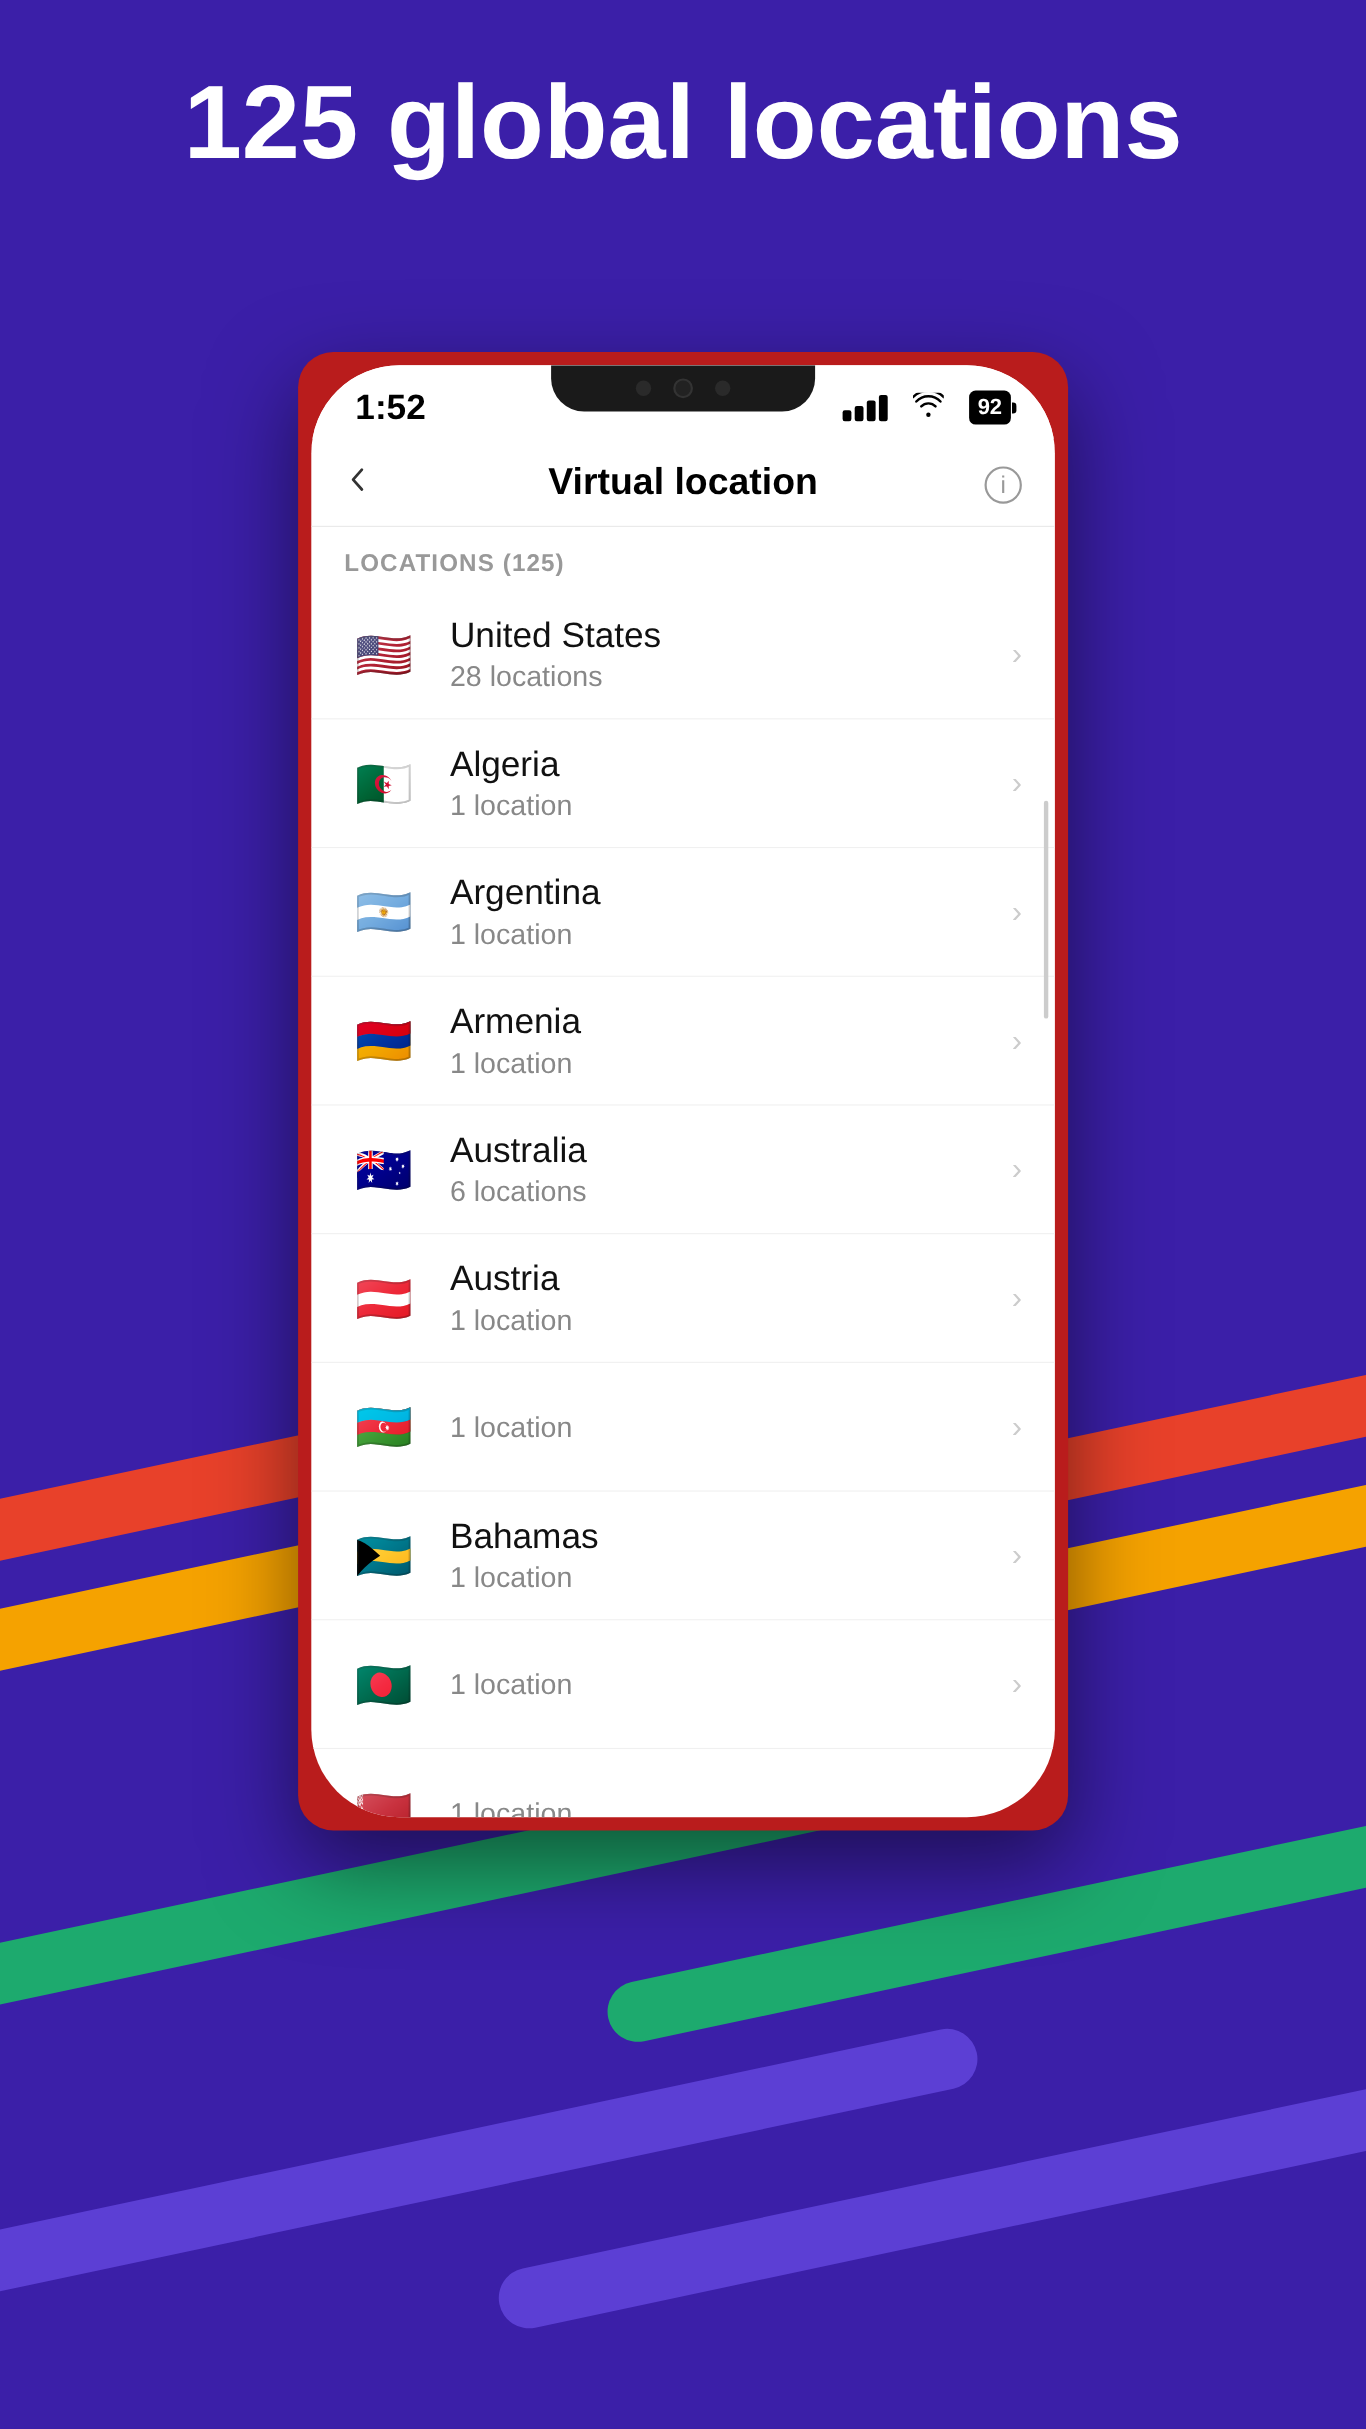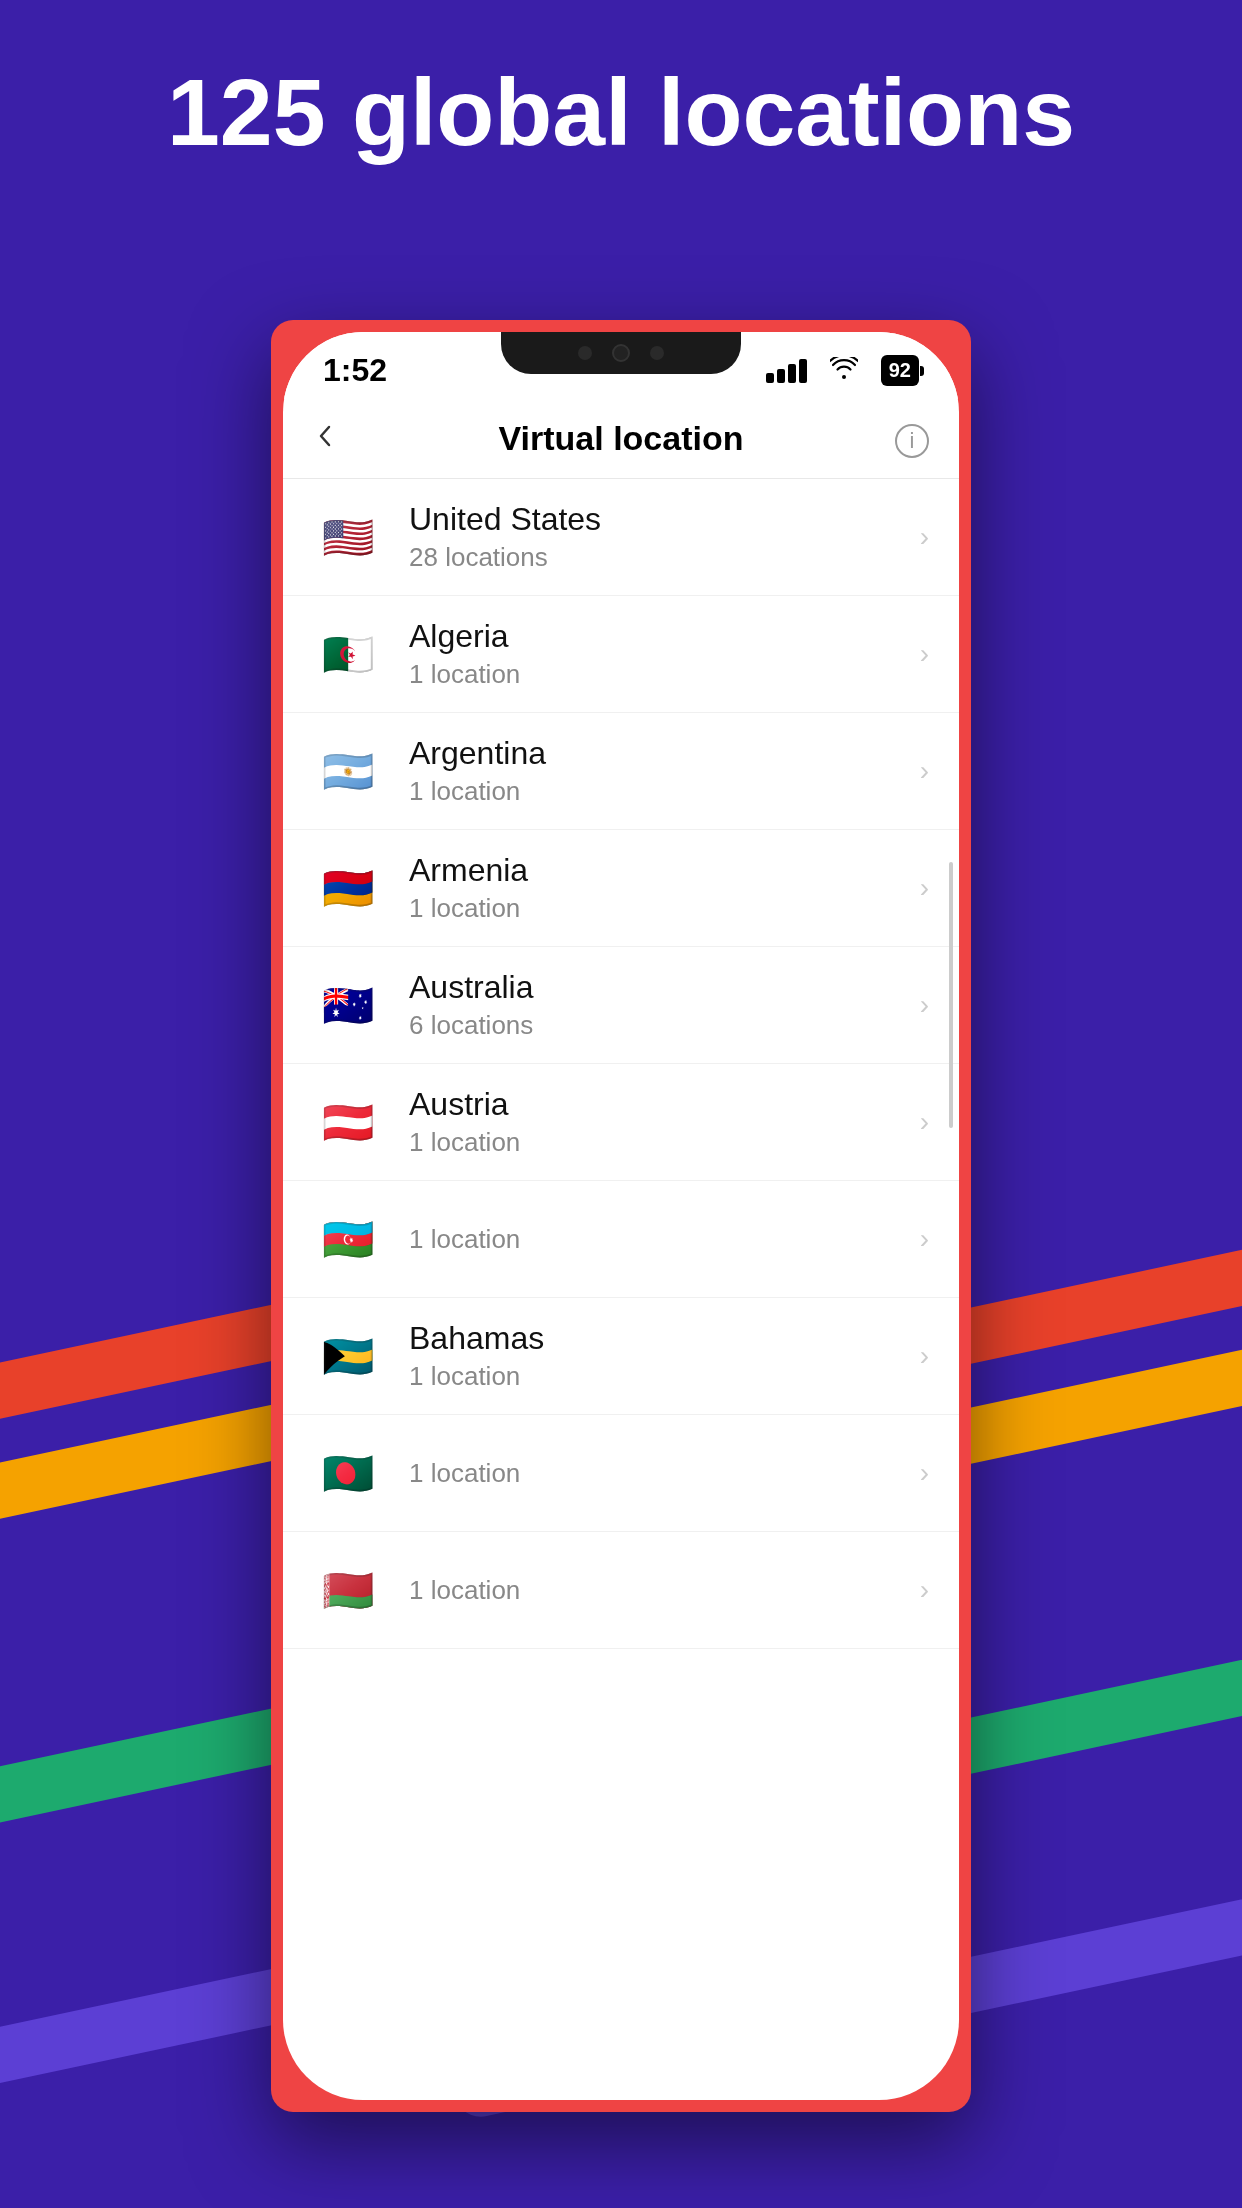--- a/index.html
+++ b/index.html
@@ -116,23 +116,23 @@
       padding: 0 64px;
     }
 
     
     .phone-frame {
       position: absolute;
       top: 320px;
       left: 50%;
       transform: translateX(-50%);
       width: 700px;
-      height: 1792px;
-      background: #ef4444;
-      border-radius: 22px;
+      height: 1344px;
+      background: #b91c1c;
+      border-radius: 32px;
       padding: 12px;
       box-shadow: 0 30px 80px rgba(0,0,0,0.5);
     }
 
     .phone-screen {
       width: 100%;
       height: 100%;
       background: white;
       border-radius: 80px;
       overflow: hidden;
@@ -397,20 +397,21 @@
         <svg width="24" height="30" viewBox="0 0 24 30" fill="none" xmlns="http://www.w3.org/2000/svg">
           <path d="M16 6L8 15L16 24" stroke="#333" stroke-width="2.5" stroke-linecap="round" stroke-linejoin="round"></path>
         </svg>
       </div>
       <span class="app-title">Virtual location</span>
       <div class="info-btn">
         <span>i</span>
       </div>
     </div>
 
+    <div class="section-header">LOCATIONS (125)</div>
 
     <div class="location-list">
     <div class="location-item">
       <div class="flag-circle">🇺🇸</div>
       <div class="location-info">
         <div class="location-name">United States</div>
         <div class="location-count">28 locations</div>
       </div>
       <div class="chevron-right">›</div>
     </div>

